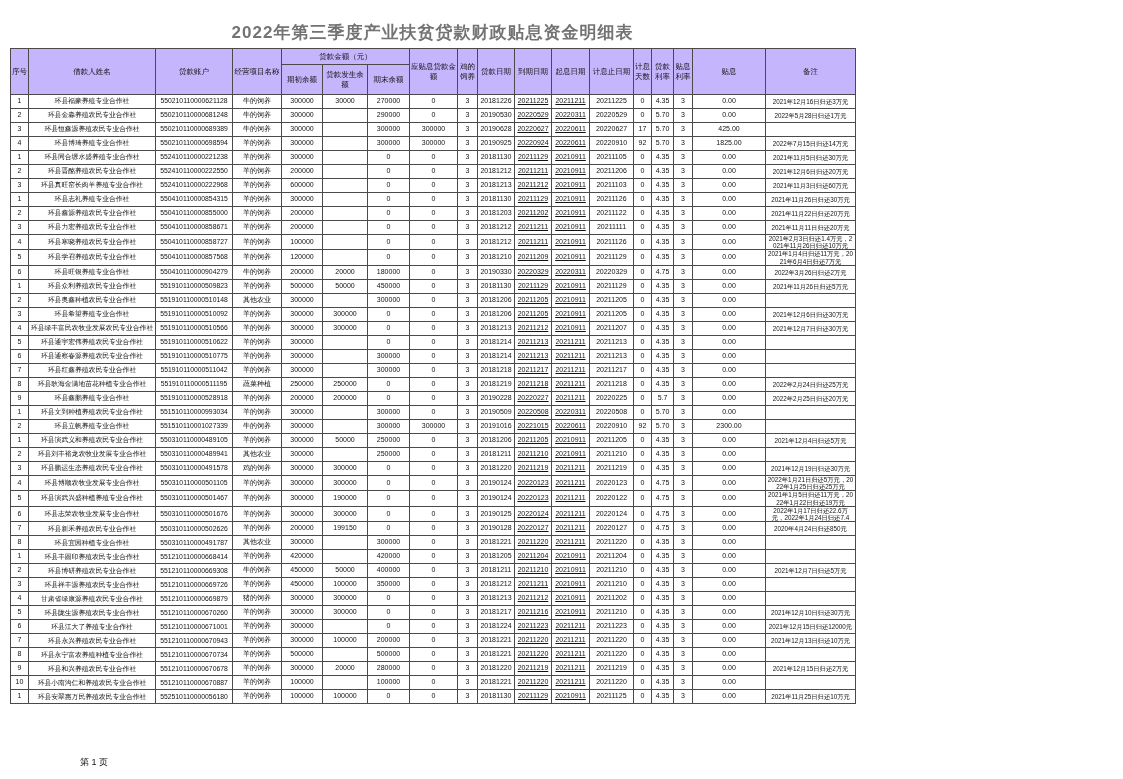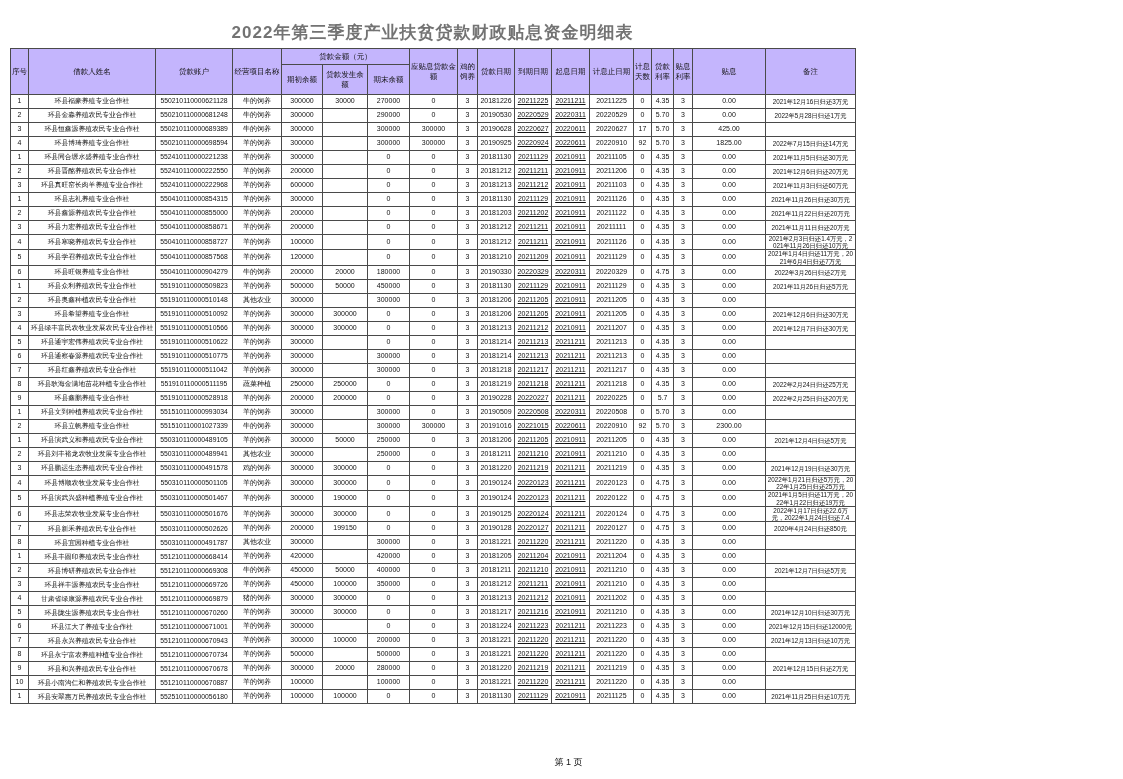--- a/index.html
+++ b/index.html
@@ -28,21 +28,21 @@
   thead th{font-size:7.5px;background:#c4b5fd;}
   thead tr.h1{height:16px;}
   thead tr.h2{height:30px;}
   tbody tr{height:14px;}
   td.u{text-decoration:underline;}
   td.c-note{font-size:6.3px;line-height:1.15;}
   td.c-name{font-size:6.8px;}
   td.c-account{font-size:6.8px;letter-spacing:0;}
   .footer{
     position:absolute;top:756px;left:0;width:1057px;
-    text-align:center;padding-left:80px;box-sizing:border-box;
+    padding-left:80px;box-sizing:border-box;
     font-size:9px;color:#111;
   }
 </style>
 </head>
 <body>
 
 <div class="page-title">2022年第三季度产业扶贫贷款财政贴息资金明细表</div>
 
 <table class="main">
   <colgroup>

